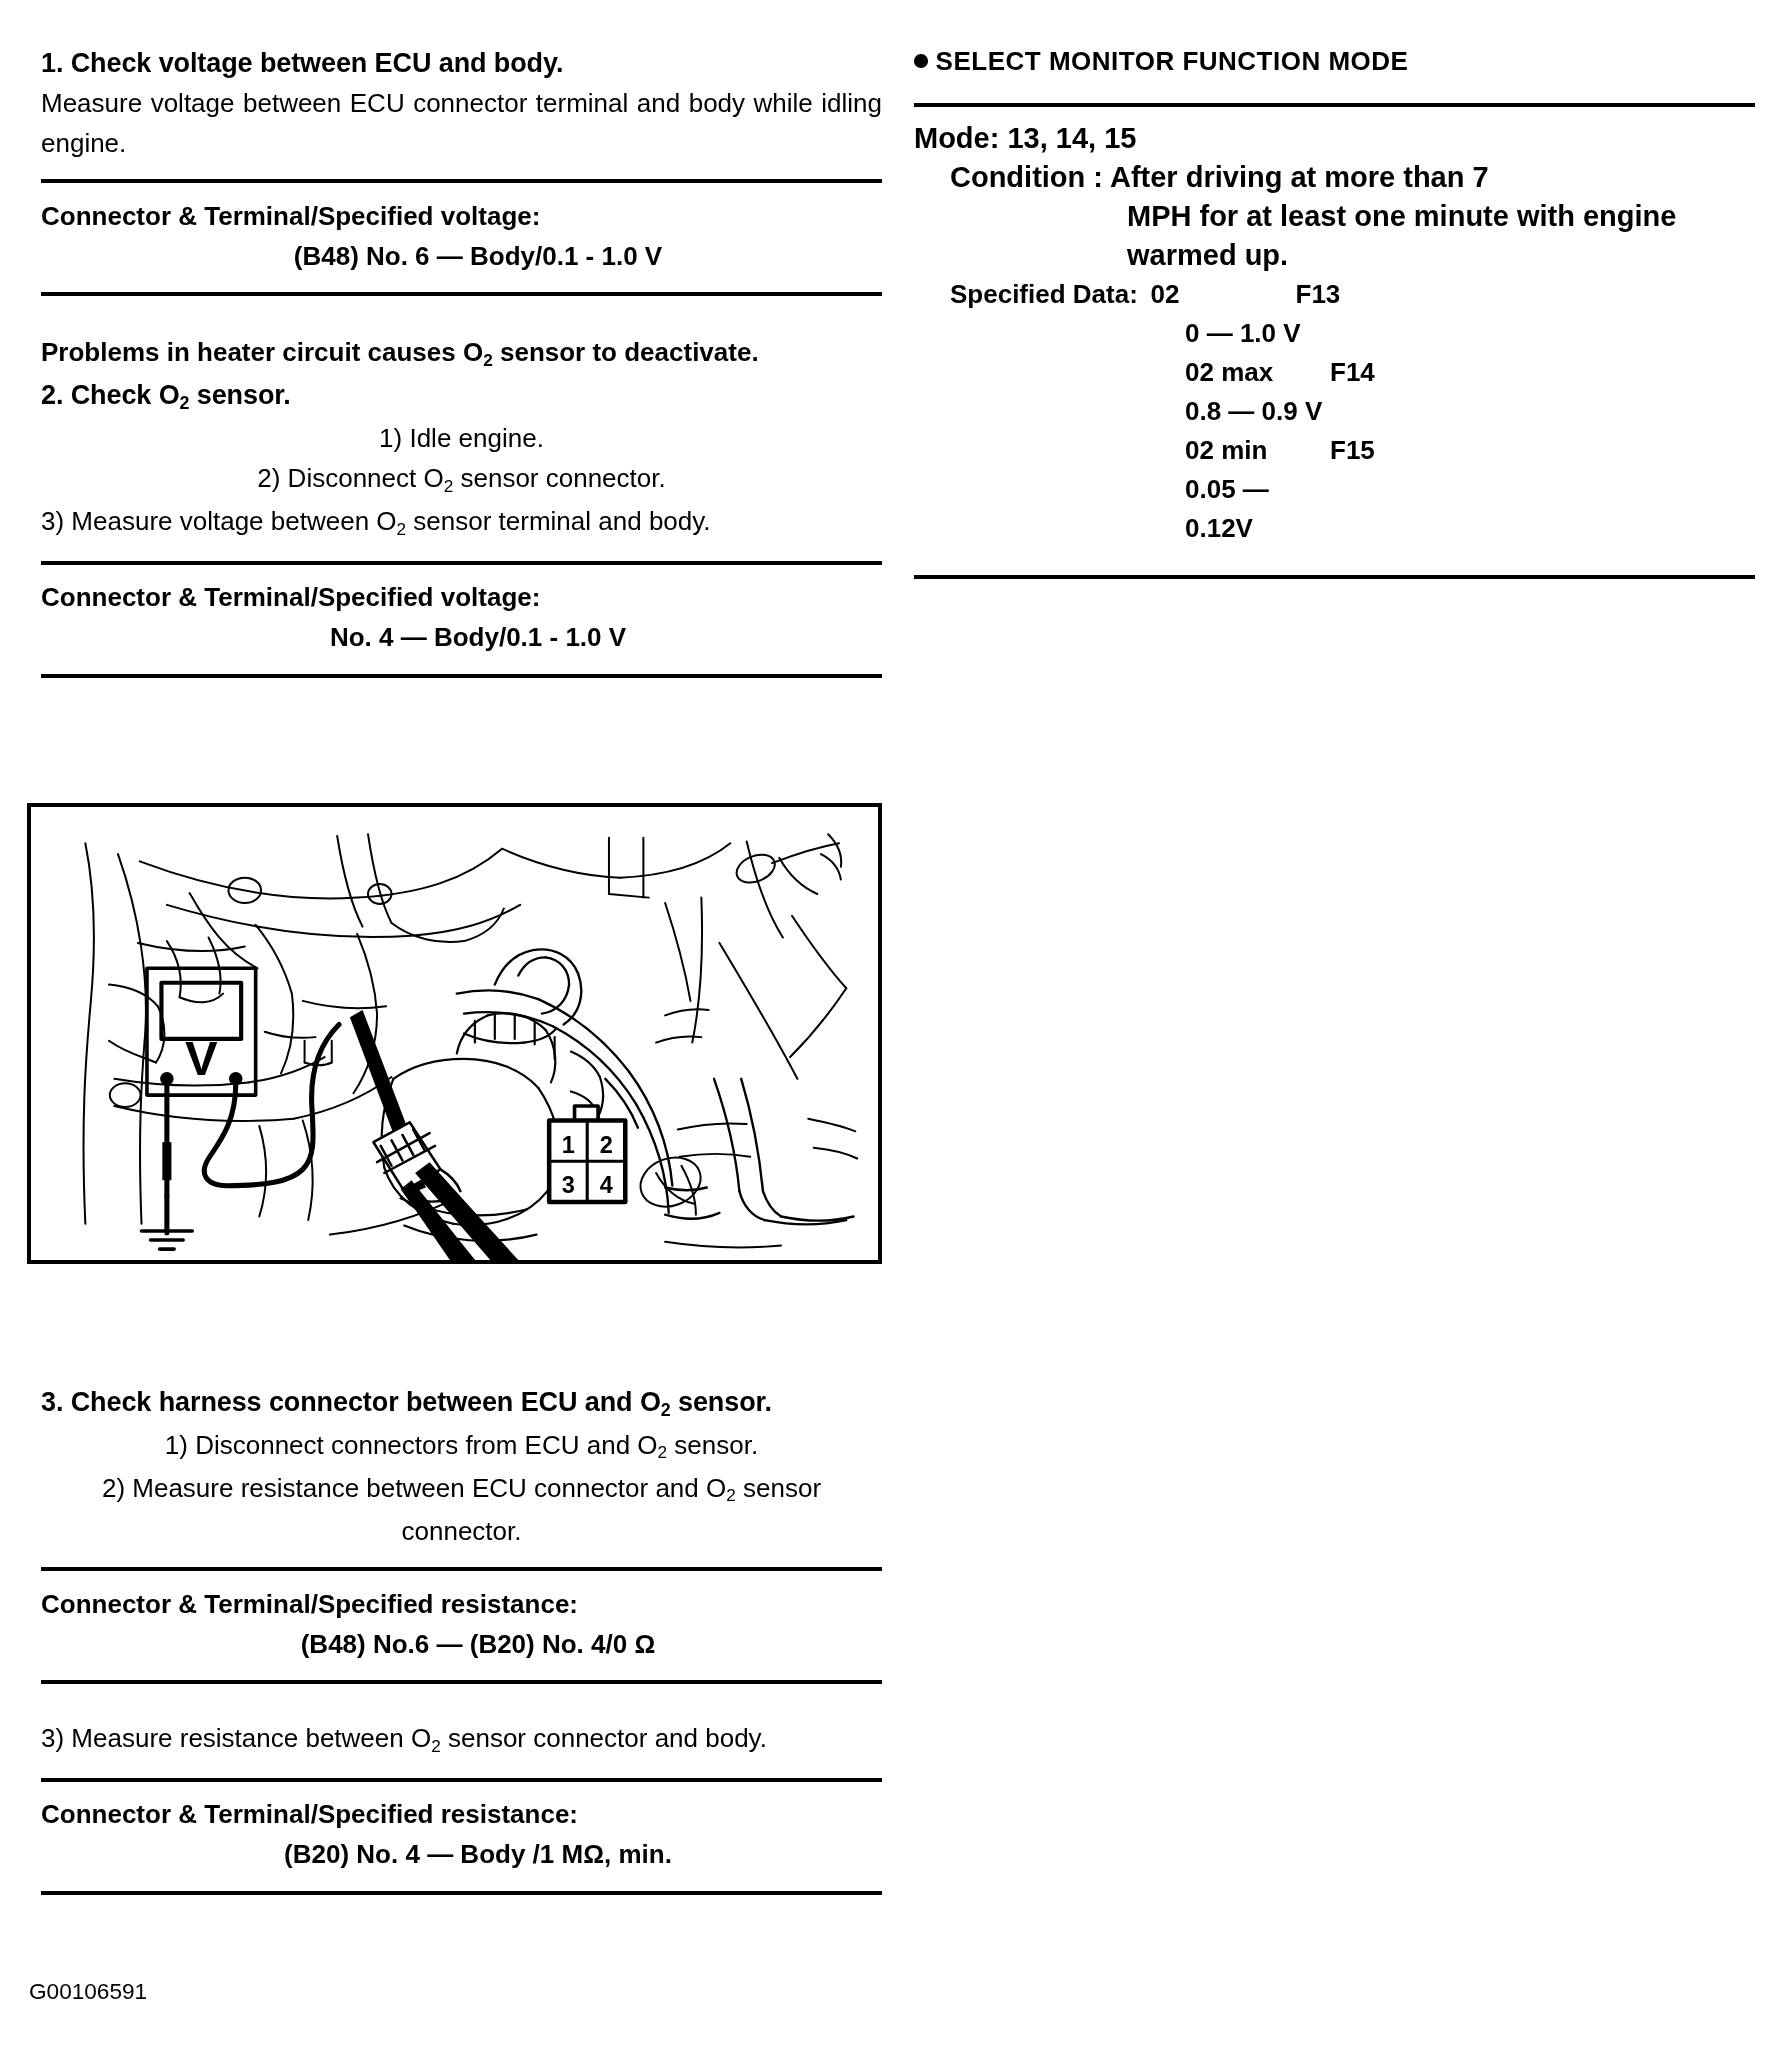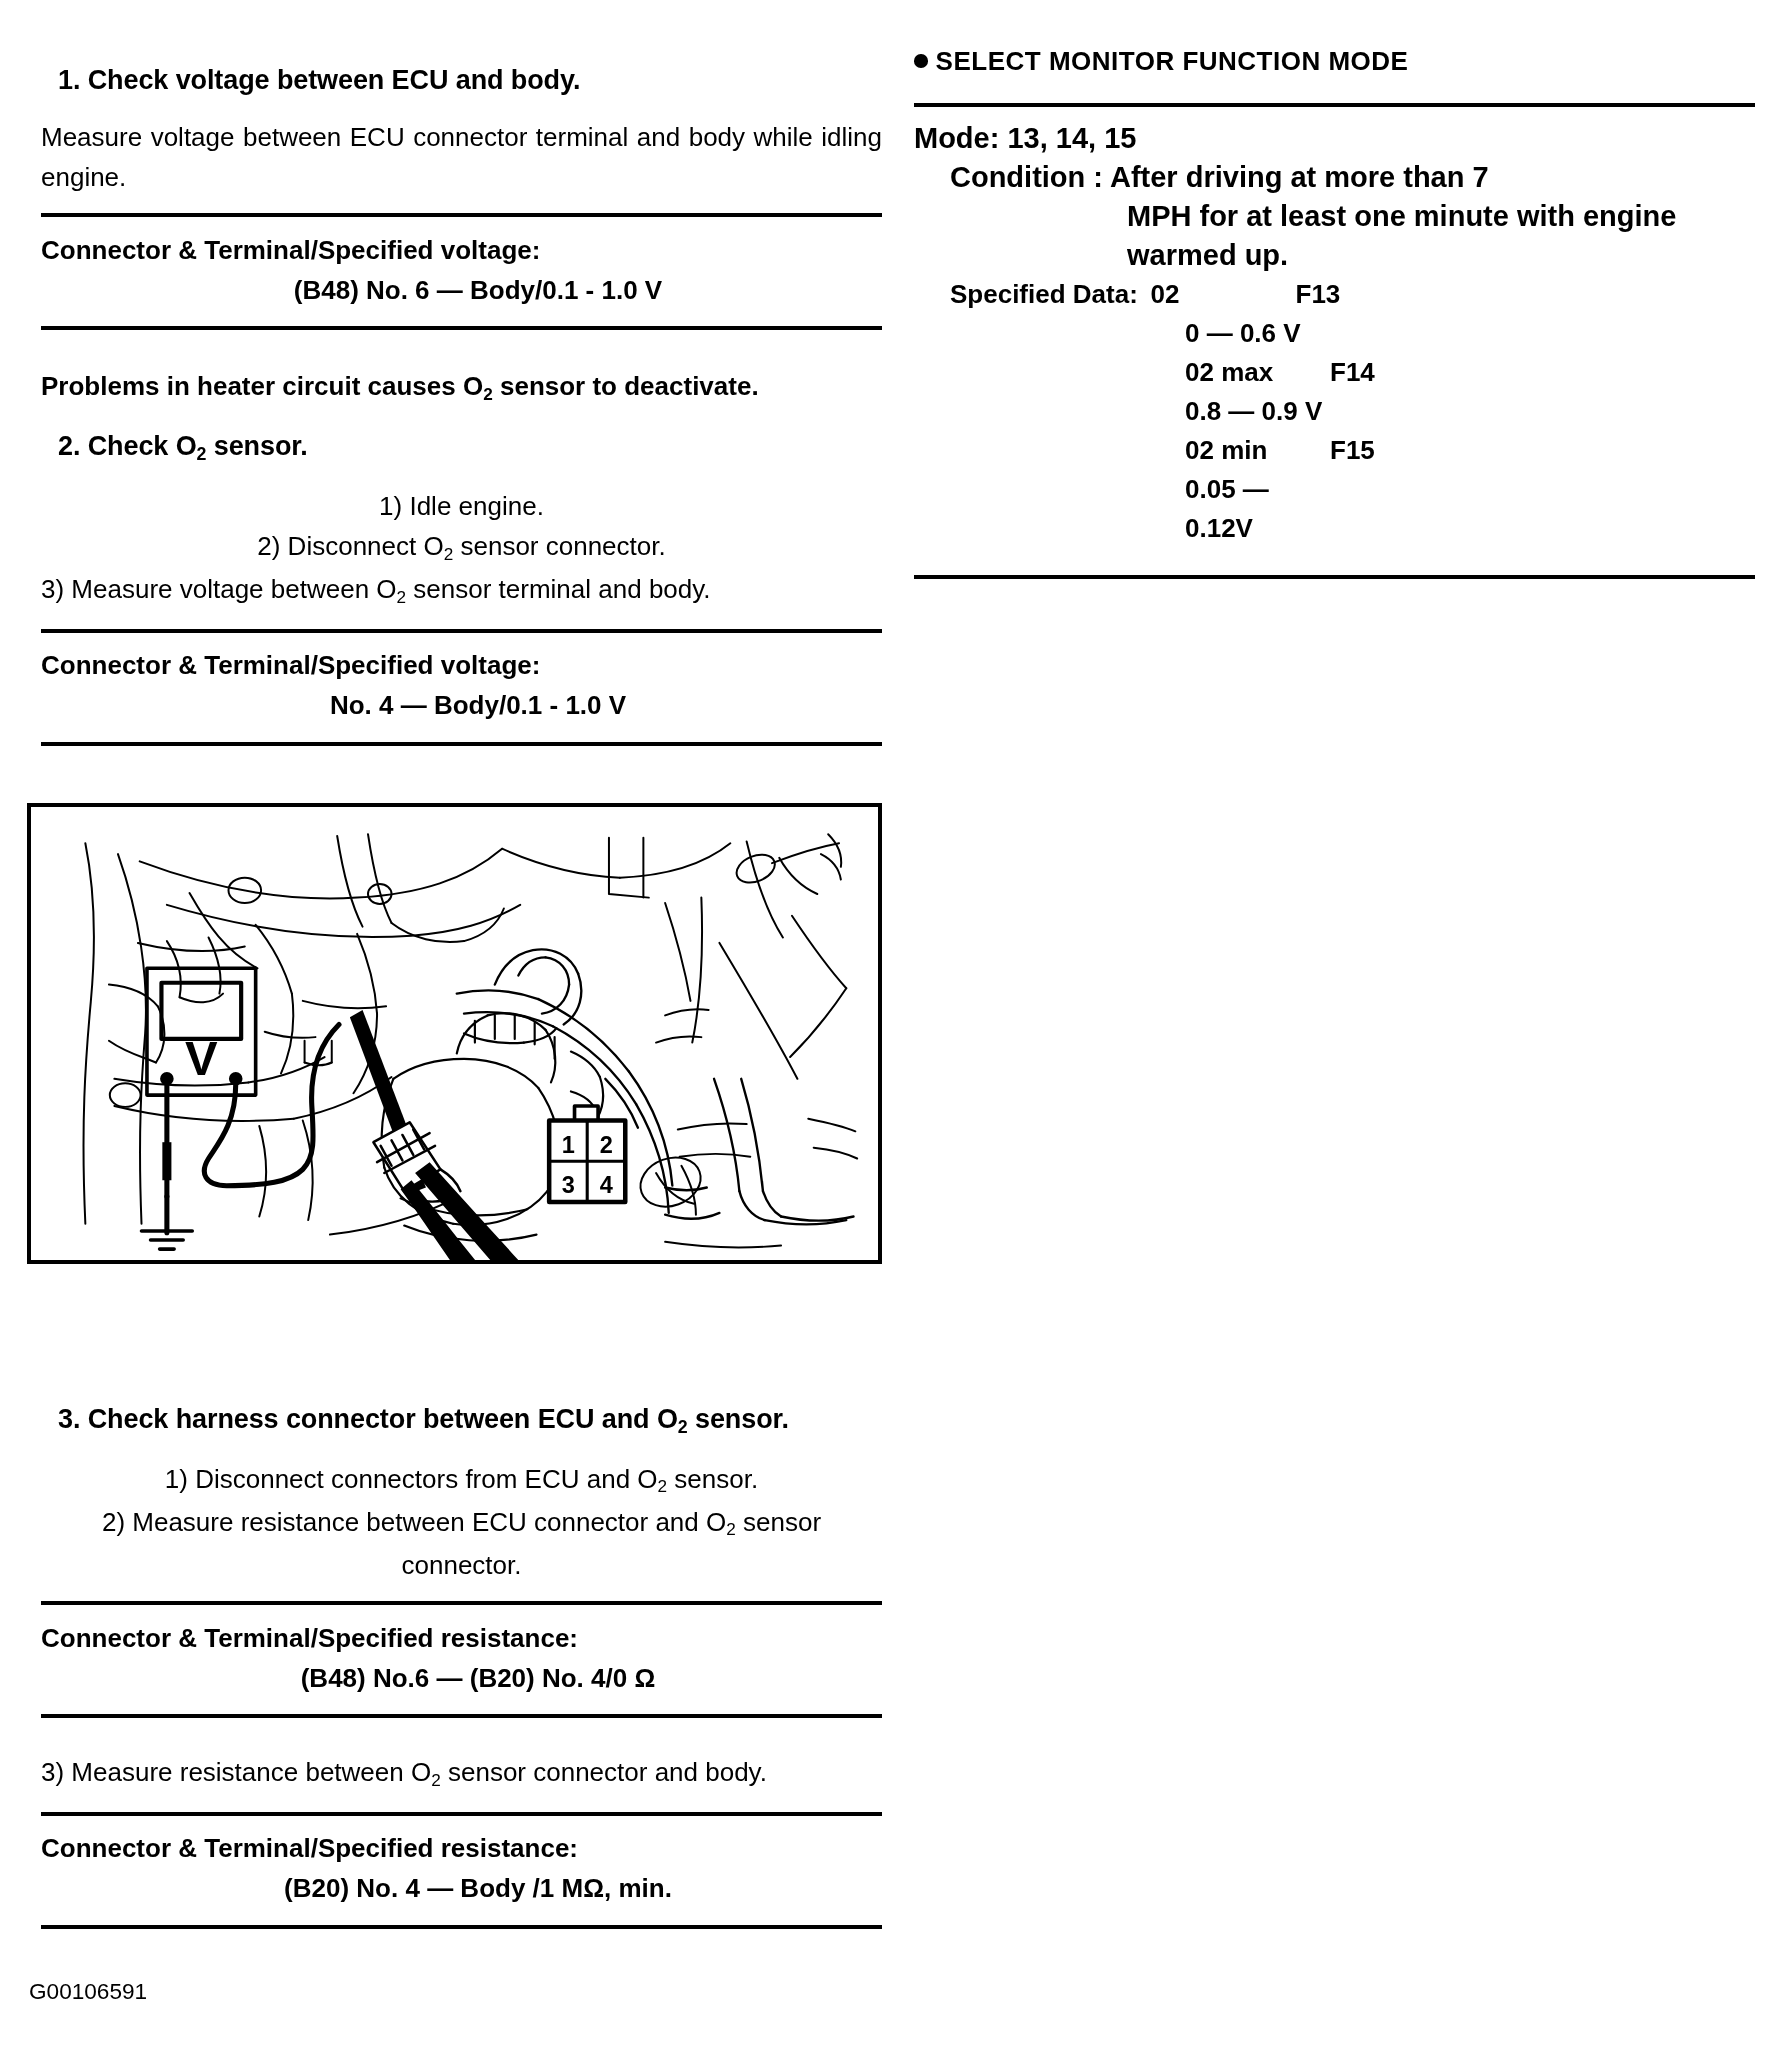--- a/index.html
+++ b/index.html
@@ -35,21 +35,21 @@
     top: 43px;
     width: 841px;
   }
 
   
   .h-step {
     font-weight: bold;
     font-size: 27px;
     line-height: 40px;
     letter-spacing: -0.1px;
-    margin: 17px;
+    margin: 0;
   }
   .body-text {
     font-size: 26px;
     line-height: 40px;
     margin: 0;
     text-align: center;
   }
   .body-text.justify {
     text-align: justify;
     text-align-last: left;
@@ -436,21 +436,21 @@
     <p class="mode-line ind-2">MPH for at least one minute with engine</p>
     <p class="mode-line ind-2">warmed up.</p>
 
     <div class="data-row">
       <span class="lbl">Specified Data:</span>
       <span class="v1" style="padding-left:12.7px;">02</span>
       <span class="v2">F13</span>
     </div>
 
     <div class="data-row sub-row">
-      <span class="v1">0 — 0.6 V</span>
+      <span class="v1">0 — 1.0 V</span>
       <span class="v2"></span>
     </div>
 
     <div class="data-row sub-row">
       <span class="v1">02 max</span>
       <span class="v2">F14</span>
     </div>
 
     <div class="data-row sub-row">
       <span class="v1">0.8 — 0.9 V</span>

